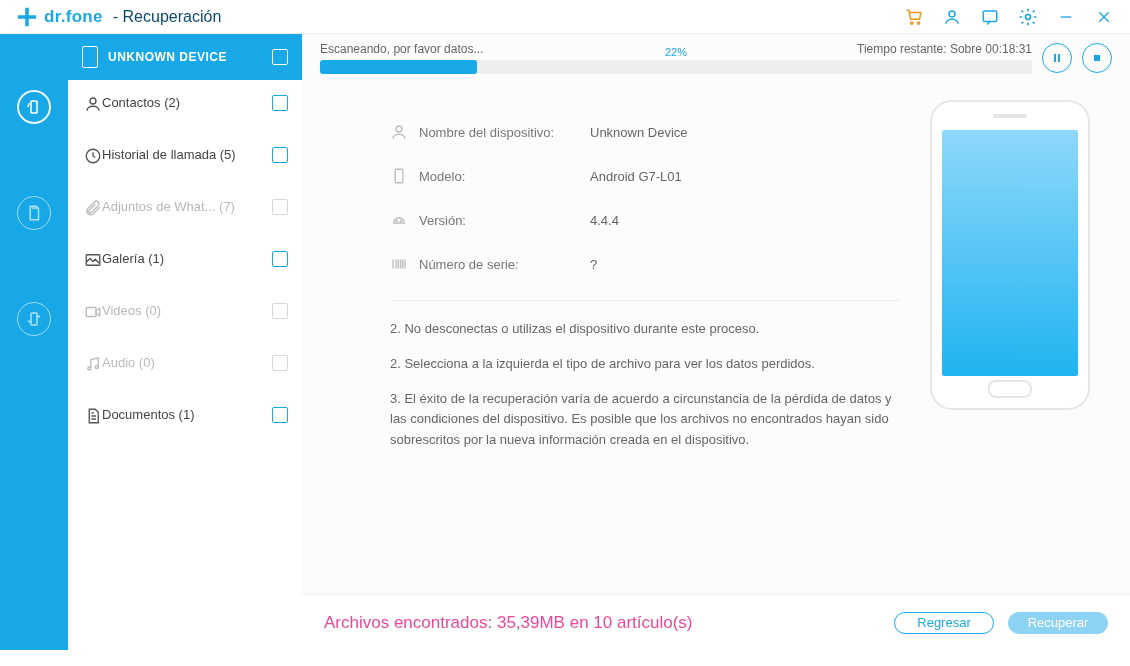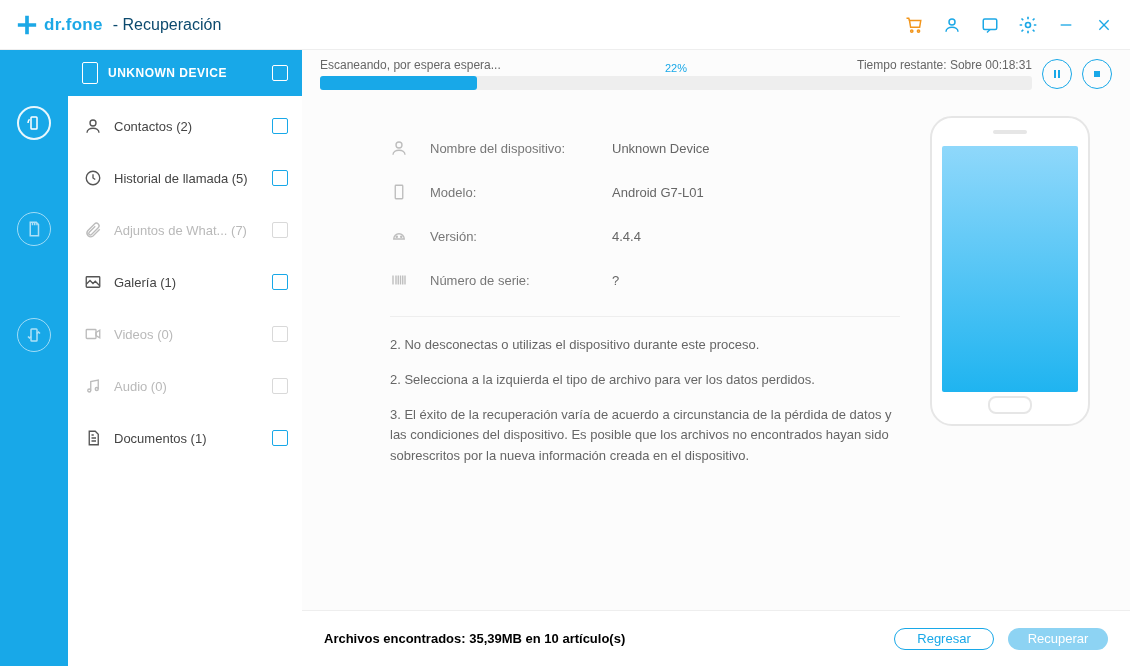--- a/index.html
+++ b/index.html
@@ -1,68 +1,68 @@
 <!DOCTYPE html>
 <html><head>
 <meta charset="utf-8">
 <style>
 * { margin: 0; padding: 0; box-sizing: border-box; font-family: -apple-system, "Segoe UI", Arial, sans-serif; }
 body { width: 1130px; height: 666px; background: #fff; overflow: hidden; }
 
-.titlebar { height: 50px; display: flex; align-items: center; padding: 0 16px; border-bottom: 1px solid #eee; gap: 48px; }
+.titlebar { height: 34px; display: flex; align-items: center; padding: 0 16px; border-bottom: 1px solid #eee; gap: 48px; }
 .logo { display: flex; align-items: center; gap: 6px; }
 .logo-mark { width: 22px; height: 22px; }
 .logo-text { font-size: 17px; font-weight: 600; color: #1ca8e6; letter-spacing: .3px; }
 .logo-sub { font-size: 16px; color: #0c4a6e; margin-left: 4px; }
 .titlebar-actions { margin-left: auto; display: flex; gap: 18px; align-items: center; }
 .titlebar-actions .tb-icon { width: 20px; height: 20px; color: #1ca8e6; cursor: pointer; display: flex; align-items: center; justify-content: center; }
 
 .body { display: flex; height: 616px; }
 
 .rail { width: 68px; background: #18a8e8; display: flex; flex-direction: column; align-items: center; padding-top: 56px; gap: 72px; }
 .rail-icon { width: 34px; height: 34px; color: #fff; display: flex; align-items: center; justify-content: center; border: 1.5px solid rgba(255,255,255,.9); border-radius: 50%; }
 
 .sidebar { width: 234px; background: #fff; display: flex; flex-direction: column; }
 .device-hdr { background: #18a8e8; color: #fff; height: 46px; display: flex; align-items: center; gap: 10px; padding: 0 14px; font-size: 12px; font-weight: 700; letter-spacing: .5px; }
 .device-hdr .chk { margin-left: auto; width: 16px; height: 16px; border: 1.5px solid #fff; border-radius: 2px; }
 .device-hdr .dev-icon { width: 16px; height: 22px; border: 1.5px solid #fff; border-radius: 2px; }
 
-.cat { height: 52px; display: flex; align-items: center; gap: 12px; padding: 8px 14px 0 16px; font-size: 13px; color: #444; cursor: pointer; }
+.cat { height: 52px; display: flex; gap: 0; padding: 15px 14px 0 16px; font-size: 13px; color: #444; cursor: pointer; }
 .cat.dim { color: #b9b9b9; }
 .cat .cicon { width: 18px; height: 18px; flex: 0 0 18px; display: flex; align-items: center; justify-content: center; }
 .cat .chk { margin-left: auto; width: 16px; height: 16px; border: 1.5px solid #18a8e8; border-radius: 2px; }
 .cat.dim .chk { border-color: #d9d9d9; }
 
 .main { flex: 1; display: flex; flex-direction: column; background: #fcfcfc; }
 .scanbar { display: flex; align-items: center; padding: 8px 18px 6px 18px; gap: 10px; }
 .scan-left { flex: 1; }
 .scan-text { font-size: 12px; color: #666; margin-bottom: 4px; display: flex; justify-content: space-between; }
 .progress { height: 14px; background: #eee; border-radius: 3px; position: relative; }
 .progress .fill { position: absolute; left: 0; top: 0; height: 100%; background: #18a8e8; border-radius: 3px; width: 22%; }
 .progress .pct { position: absolute; left: 50%; top: -14px; transform: translateX(-50%); font-size: 11px; color: #18a8e8; }
 .round-btn { width: 30px; height: 30px; border: 1.5px solid #18a8e8; border-radius: 50%; display: flex; align-items: center; justify-content: center; color: #18a8e8; cursor: pointer; }
 
 .content { flex: 1; padding: 30px 30px 10px 88px; display: flex; gap: 30px; }
 .info { flex: 1; }
 .info h2 { color: #1ca8e6; font-size: 21px; font-weight: 400; margin-bottom: 30px; }
-.info-row { display: flex; align-items: center; gap: 22px; height: 44px; font-size: 13px; color: #777; }
+.info-row { display: flex; align-items: center; gap: 11px; height: 44px; font-size: 13px; color: #777; }
 .info-row .iicon { width: 18px; height: 18px; flex: 0 0 18px; color: #bdbdbd; }
 .info-row .ilabel { width: 160px; }
 .info-row .ival { color: #666; }
 .info hr { border: none; border-top: 1px solid #eee; margin: 14px 0 18px; }
 .note { font-size: 13px; color: #666; line-height: 1.6; margin-bottom: 14px; }
 
 .phone-illus { width: 170px; height: 320px; align-self: flex-start; margin-top: -10px; }
 .phone-frame { width: 160px; height: 310px; border: 2px solid #e6e6e6; border-radius: 22px; padding: 28px 10px 32px; position: relative; background: #fff; }
 .phone-frame::before { content: ""; position: absolute; top: 12px; left: 50%; transform: translateX(-50%); width: 34px; height: 4px; background: #e6e6e6; border-radius: 3px; }
 .phone-frame::after { content: ""; position: absolute; bottom: 10px; left: 50%; transform: translateX(-50%); width: 40px; height: 14px; border: 2px solid #e6e6e6; border-radius: 8px; }
 .phone-screen { width: 100%; height: 100%; background: linear-gradient(180deg, #8fd8fb 0%, #1fb4f0 100%); border-radius: 2px; }
 
 .footer { height: 56px; border-top: 1px solid #eee; display: flex; align-items: center; padding: 0 22px; gap: 14px; background: #fff; }
-.footer .found { font-size: 13px; color: #000000; font-weight: bold; }
+.footer .found { font-size: 17px; color: #ec4899; }
 .footer .spacer { flex: 1; }
 .btn { min-width: 100px; height: 22px; border-radius: 17px; font-size: 13px; display: flex; align-items: center; justify-content: center; cursor: pointer; }
 .btn-outline { border: 1.5px solid #18a8e8; color: #18a8e8; background: #fff; }
 .btn-filled { background: #8dd3f3; color: #fff; }
 </style>
 </head>
 <body>
 
 <div class="titlebar">
   <div class="logo">
@@ -212,21 +212,21 @@
         </span>
       <span>Documentos (1)</span>
       <div class="chk"></div>
     </div>
   </div>
 
   <div class="main">
     <div class="scanbar">
       <div class="scan-left">
         <div class="scan-text">
-          <span>Escaneando, por espera espera...</span>
+          <span>Escaneando, por favor datos...</span>
           <span>Tiempo restante: Sobre 00:18:31</span>
         </div>
         <div class="progress">
           <div class="fill" style="width: 22%;"></div>
           <div class="pct">22%</div>
         </div>
       </div>
       <div class="round-btn">
           <svg width="12" height="12" viewBox="0 0 24 24" fill="currentColor">
             <rect x="6" y="4" width="4" height="16"></rect>

